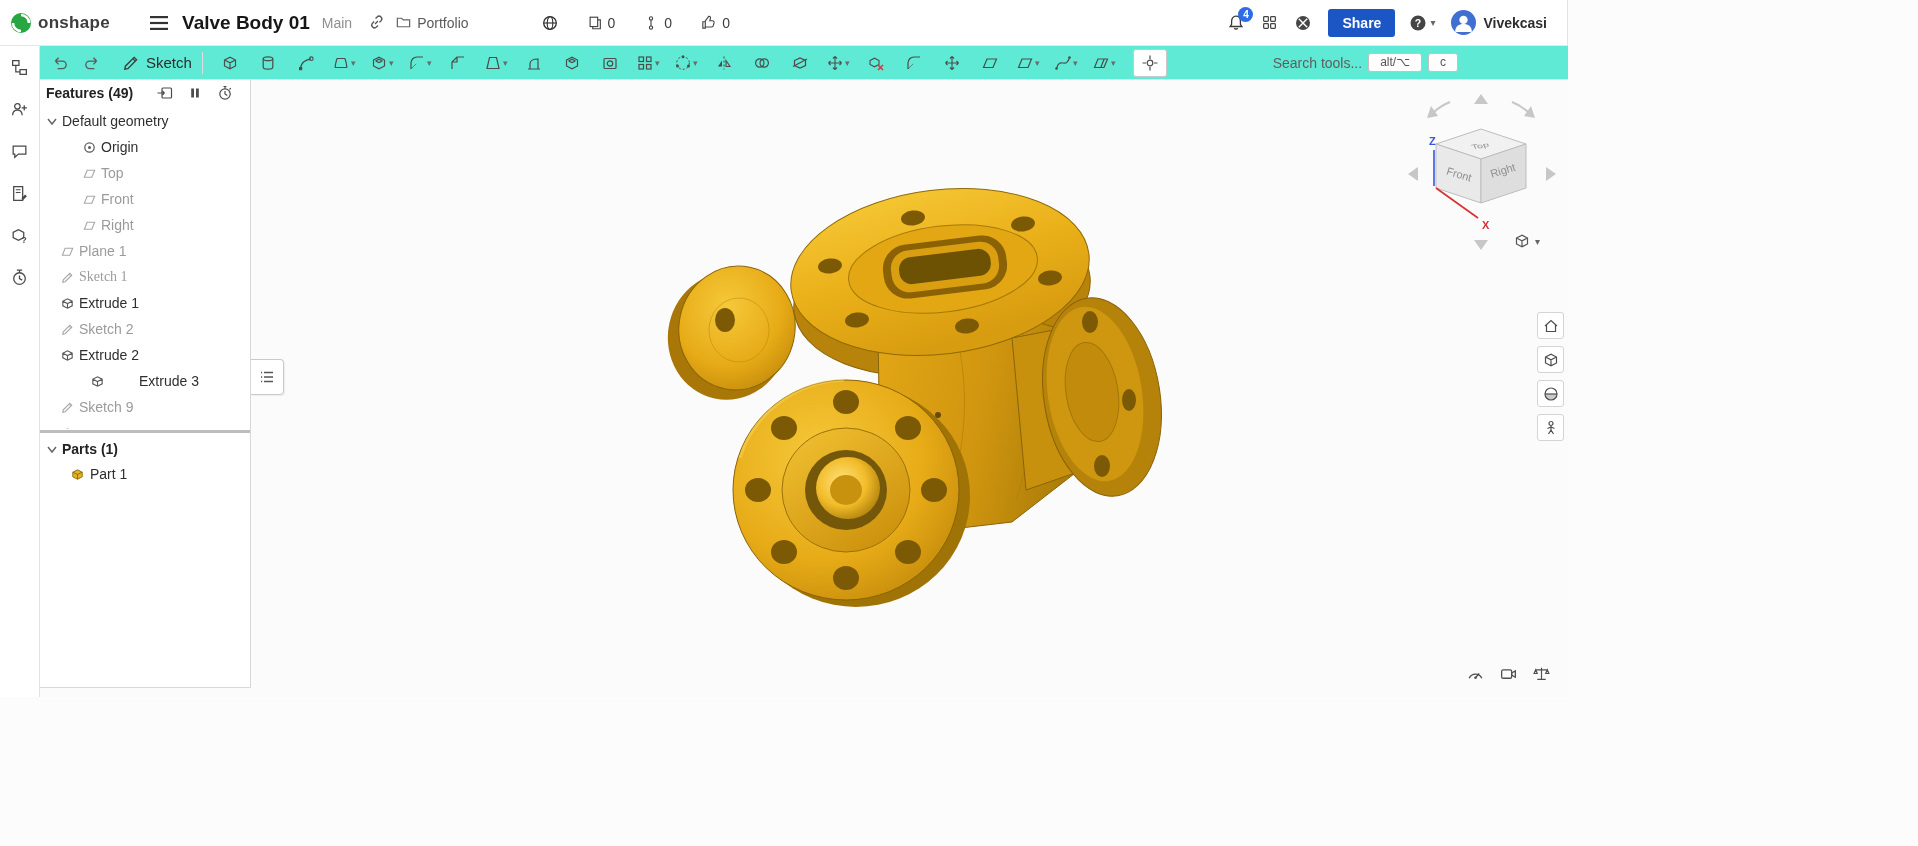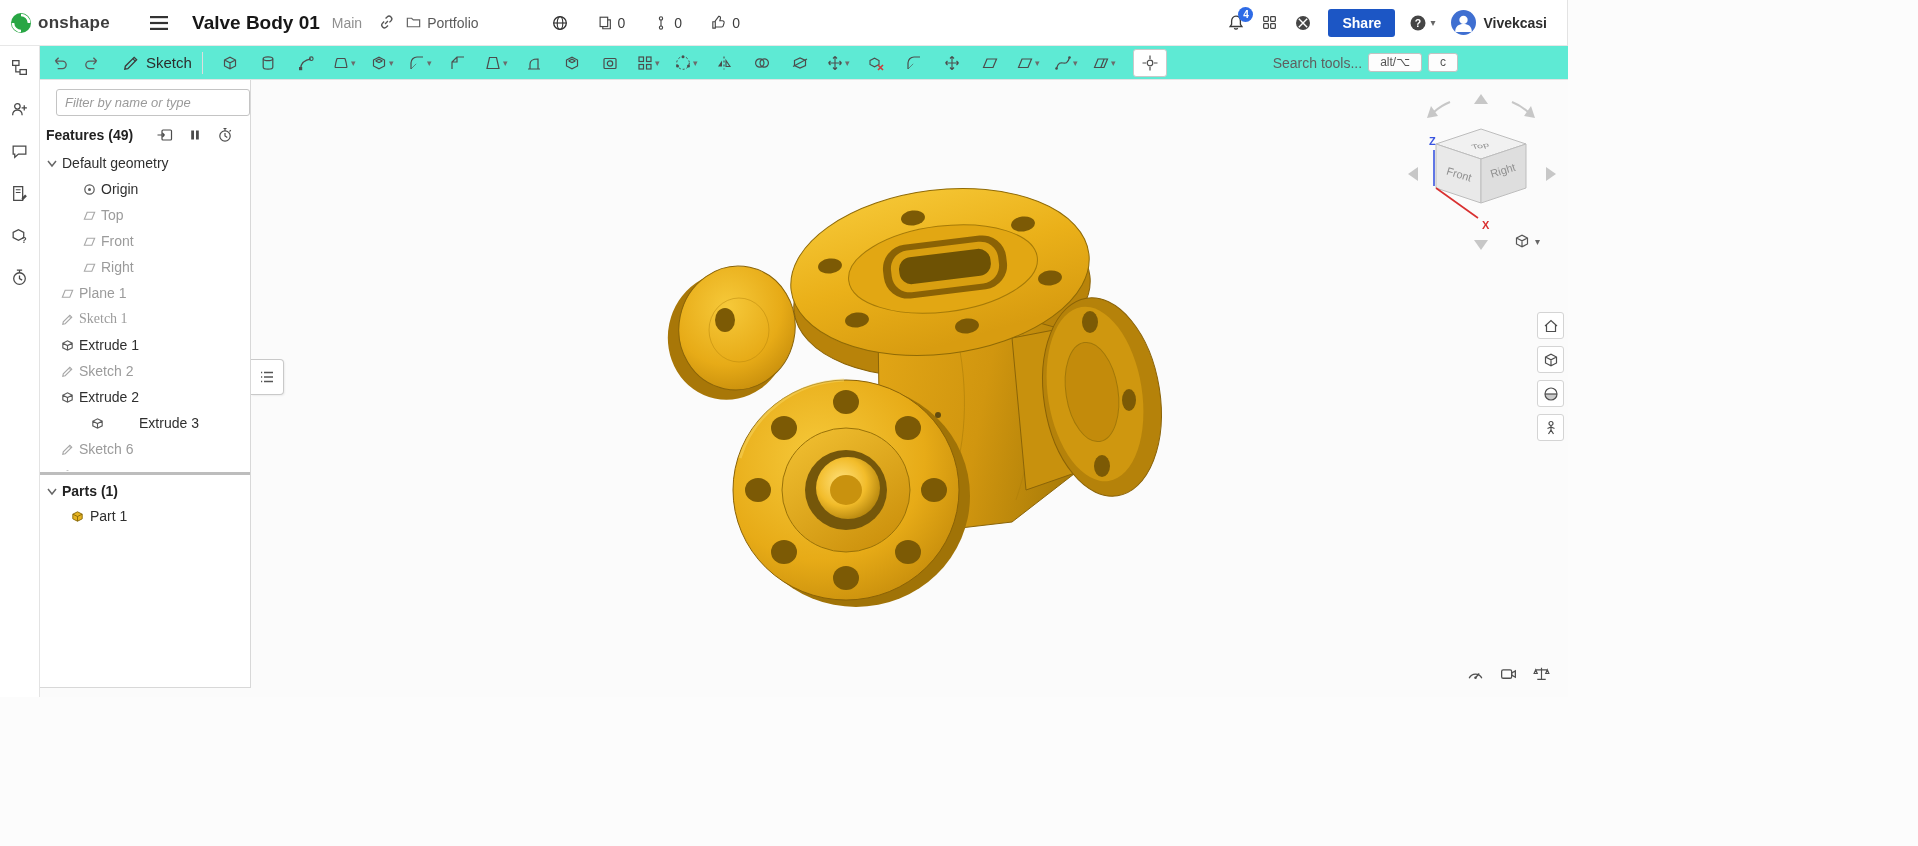--- a/index.html
+++ b/index.html
@@ -4,21 +4,21 @@
 <style>
   *{margin:0;padding:0;box-sizing:border-box}
   html,body{width:1918px;height:846px;background:#fcfcfc;font-family:"Liberation Sans",sans-serif;overflow:hidden;-webkit-font-smoothing:antialiased}
   #app{position:absolute;left:0;top:0;width:1568px;height:697px;background:#fff;border-right:1px solid #e3e3e3;border-bottom:1px solid #e3e3e3}
 
   
   #topbar{position:absolute;left:0;top:0;width:100%;height:46px;background:#fff;border-bottom:1px solid #e7e7e7;display:flex;align-items:center;z-index:30}
   .logo{display:flex;align-items:center;margin-left:10px;gap:6px}
   .logo-text{font-size:17px;font-weight:700;color:#3d3d3d;letter-spacing:.3px}
   .hamburger{margin-left:40px;cursor:pointer;display:flex}
-  .doc-title{margin-left:24px;font-size:19px;font-weight:700;color:#171717;white-space:nowrap}
+  .doc-title{margin-left:14px;font-size:19px;font-weight:700;color:#171717;white-space:nowrap}
   .branch{margin-left:12px;font-size:14px;color:#8f8f8f}
   .tb-ic{display:flex;align-items:center;color:#555}
   .link-ic{margin-left:16px}
   .folder-wrap{display:flex;align-items:center;margin-left:10px;gap:5px;color:#555}
   .folder-label{font-size:14px;color:#5a5a5a}
   .globe-wrap{margin-left:72px;color:#2e2e2e}
   .stat{display:flex;align-items:center;margin-left:28px;gap:5px;color:#444}
   .stat-val{font-size:14px;color:#3d3d3d}
   .right-cluster{margin-left:auto;margin-right:20px;display:flex;align-items:center}
   .bell-wrap{position:relative;margin-right:16px}
@@ -742,26 +742,20 @@
         </div>
         <div class="btool">
           <svg class="gi" width="19" height="19">
             <use href="#sym-scale"></use>
           </svg>
         </div>
       </div>
   </main>
 
   <aside id="feature-panel">
-    <div class="filter-row">
-      <svg class="gi" width="17" height="17" style="color:#666">
-          <use href="#sym-funnel"></use>
-        </svg>
-      <input class="filter-input" type="text" placeholder="Filter by name or type" style="">
-    </div>
     <div class="features-header">
       <span class="features-title">Features (49)</span>
       <span class="fh-icons">
         <span class="fh-btn">
             <svg class="gi" width="18" height="18">
               <use href="#sym-insertfeat"></use>
             </svg>
           </span>
         <span class="fh-btn">
             <svg class="gi" width="18" height="18">
@@ -850,21 +844,21 @@
           <svg class="gi fticon" width="15" height="15">
             <use href="#ft-extrude"></use>
           </svg>
           <span class="tlabel">Extrude 3</span>
         </div>
         <div class="trow muted" style="padding-left: 6px;">
           <span class="caretpad"></span>
           <svg class="gi fticon" width="15" height="15">
             <use href="#ft-sketch"></use>
           </svg>
-          <span class="tlabel">Sketch 6</span>
+          <span class="tlabel">Sketch 9</span>
         </div>
       </div>
     <div class="clipped-row">
       <div class="trow muted" style="padding-left:6px">
           <span class="caretpad"></span>
           <svg class="gi fticon" width="15" height="15">
             <use href="#ft-extrude"></use>
           </svg>
         </div>
     </div>

